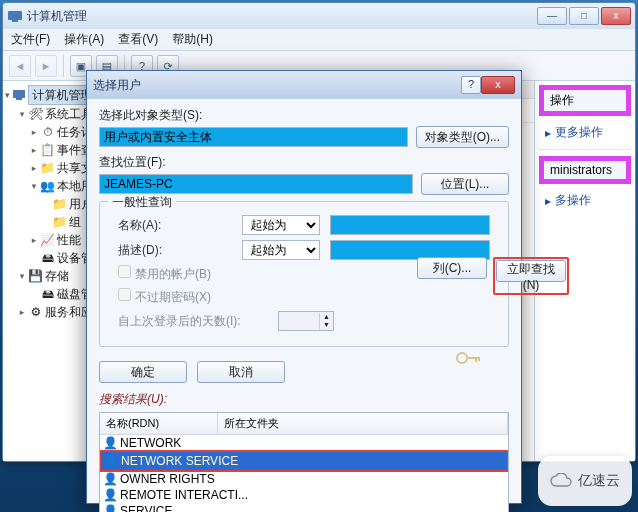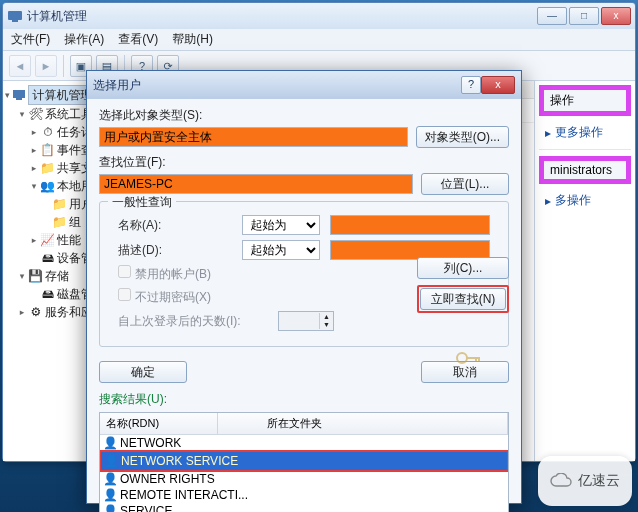--- a/index.html
+++ b/index.html
@@ -87,21 +87,21 @@
     height:28px; display:flex; align-items:center; padding:0 6px;
     background: linear-gradient(to bottom,#dfe9f7,#b9cde6);
     color:#1d3860; font-size:12px;
   }
   .dlg-title .t { flex:1; }
   .dlg-cbtn { width:34px; height:18px; border:1px solid #a13434; background:linear-gradient(#e87a7a,#c13a3a); color:#fff; text-align:center; line-height:15px; font-size:11px; border-radius:2px;}
   .dlg-body { padding: 8px 12px 6px; color:#222;}
   .row-line { display:flex; flex-direction:column; margin-bottom:6px;}
   .field-row { display:flex; align-items:center; gap:8px; margin-top:2px;}
   .txt {
-    flex:1; height:20px; border:1px solid #a9b8cb; background:#f97316; padding:2px 4px; font-size:12px;
+    flex:1; height:20px; border:1px solid #a9b8cb; background:#0ea5e9; padding:2px 4px; font-size:12px;
   }
   .btn {
     min-width:88px; height:22px; border:1px solid #8aa4c3;
     background:linear-gradient(#fbfdff,#e3ebf5); border-radius:3px;
     font-size:12px; color:#222; padding:0 8px;
   }
   .btn.small{ min-width:70px;}
   .group {
     border:1px solid #bfcbd9; border-radius:3px; padding:8px 10px 10px; margin-top:6px;
     position:relative;
@@ -113,32 +113,32 @@
     height:20px; border:1px solid #a9b8cb; background:#fff; font-size:12px; padding:0 4px;
   }
   .sel.w1{ width:80px;} .txt.w2{ width:160px;}
   .cbx { margin-right:4px;}
   .disabled-txt { color:#8a8f99;}
   .spin { display:inline-flex; align-items:center; border:1px solid #a9b8cb; background:#eef1f6;}
   .spin input{ width:40px; border:none; background:transparent; padding:2px 2px; font-size:12px;}
   .spin .ud{ width:14px; display:flex; flex-direction:column;}
   .spin .ud span{ height:8px; font-size:7px; text-align:center; line-height:8px; border-left:1px solid #c3ccd8;}
 
-  .rt-btns { position:absolute; right:12px; top:186px; display:flex; flex-direction:column; gap:6px; width:92px;}
+  .rt-btns { position:absolute; right:12px; top:186px; display:flex; flex-direction:row; gap:6px; width:92px;}
   .highlight-box { border:2px solid #e33d3d; padding:1px; border-radius:2px;}
   .key-icon {
     position:absolute; right:40px; top:278px; width:26px; height:18px; opacity:.6;
   }
 
-  .okcancel { display:flex; justify-content:space-between; gap:10px; padding:8px 12px 6px;}
-  .results-label { padding: 2px 12px 2px; color:#15803d;}
+  .okcancel { display:flex; justify-content:flex-start; gap:10px; padding:8px 12px 6px;}
+  .results-label { padding: 2px 12px 2px; color:#7f1d1d;font-style:italic;}
   .results {
     margin: 2px 12px 10px; border:1px solid #a9b8cb; background:#fff; height:128px; overflow:hidden;
   }
-  .results-hdr { display:flex; background:linear-gradient(#fbfcfe,#ecf0f6); border-bottom:1px solid #cfd7e3; font-size:11px;gap:43px;}
+  .results-hdr { display:flex; background:linear-gradient(#fbfcfe,#ecf0f6); border-bottom:1px solid #cfd7e3; font-size:11px;}
   .results-hdr div { padding:3px 6px; border-right:1px solid #cfd7e3;}
   .rh1{ width:118px;} .rh2{ flex:1;}
   .res-row { display:flex; align-items:center; padding:1px 4px; font-size:12px;}
   .res-row .ri { width:14px; height:14px; margin-right:2px; display:inline-flex; align-items:center; justify-content:center;}
   .res-row.sel { background:#2a6bd1; color:#fef9c3;}
   .res-row.sel-hl { outline:2px solid #e33d3d; outline-offset:-1px;}
 
   .watermark {
     position:absolute; right:6px; bottom:6px;
     background: rgba(255,255,255,.9); border-radius: 14px 14px 14px 14px;

